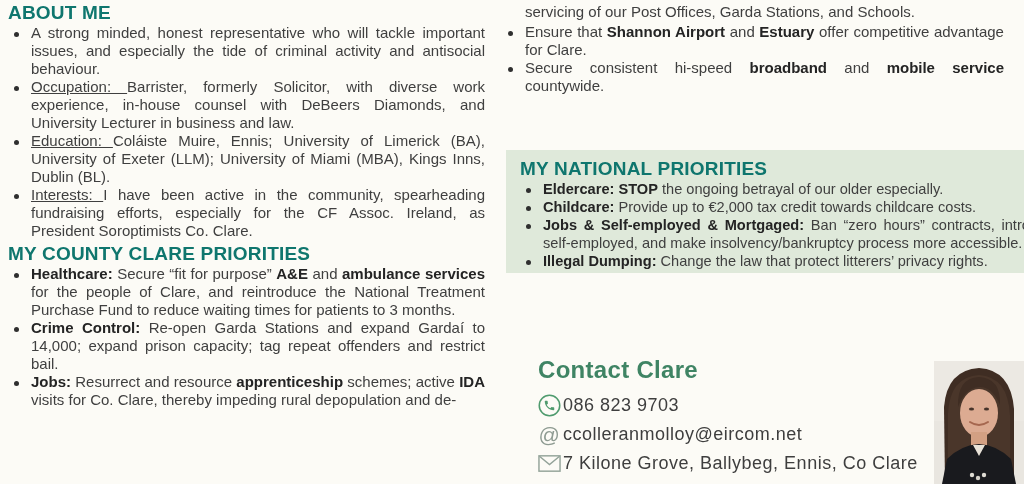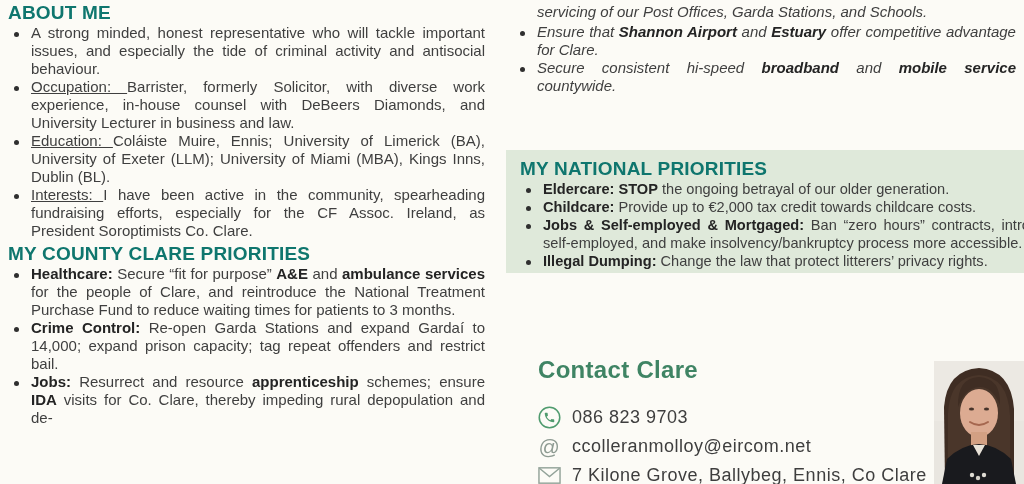--- a/index.html
+++ b/index.html
@@ -12,30 +12,30 @@
 
   
   .bl{list-style:none;margin:0;padding:0;}
   .bl li{position:relative;padding-left:23px;font-size:15px;line-height:18px;color:#3f3f3f;text-align:justify;}
   .bl li::before{content:"";position:absolute;left:6px;top:8px;width:5px;height:5px;border-radius:50%;background:#2f2f2f;}
   .b{font-weight:700;color:#242424;}
   .u{text-decoration:underline;}
 
   .col-left{position:absolute;left:8px;top:2px;width:477px;}
 
-  .right-text{position:absolute;left:514px;top:2px;width:502px;font-style:italic;}
+  .right-text{position:absolute;left:502px;top:2px;width:502px;}
   .cont{padding-left:23px;font-size:15px;line-height:20.5px;color:#3f3f3f;}
 
   .green-box{position:absolute;left:506px;top:150px;width:624px;box-sizing:border-box;
              background:#dfe9da;padding:8px 4px 3px 14px;}
   .green-box .bl li{font-size:14.6px;}
 
   .contact{position:absolute;left:538px;top:356px;}
-  .contact-h{font-size:24px;font-weight:700;color:#3f8464;margin:0 0 22px 0;letter-spacing:.3px;}
-  .cl{display:flex;align-items:center;gap:11px;margin-bottom:6px;font-size:18px;color:#3e3e3e;letter-spacing:.5px;}
+  .contact-h{font-size:24px;font-weight:700;color:#3f8464;margin:0 0 10px 0;letter-spacing:.3px;}
+  .cl{display:flex;align-items:center;gap:2px;margin-bottom:6px;font-size:18px;color:#3e3e3e;letter-spacing:.5px;}
   .ic{width:23px;height:23px;display:flex;align-items:center;justify-content:center;flex:0 0 auto;}
   .ic svg{display:block;}
   .ic-at{font-size:21px;color:#8e9b92;line-height:23px;}
 
   .photo{position:absolute;left:934px;top:361px;width:90px;height:123px;overflow:hidden;}
 </style>
 </head>
 <body>
 
 <div class="page">
@@ -45,36 +45,36 @@
     <ul class="bl">
         <li><span>A strong minded, honest representative who will tackle important issues, and especially the tide of criminal activity and antisocial behaviour.</span></li>
         <li><span class="u">Occupation: </span><span>Barrister, formerly Solicitor, with diverse work experience, in-house counsel with DeBeers Diamonds, and University Lecturer in business and law.</span></li>
         <li><span class="u">Education: </span><span>Coláiste Muire, Ennis; University of Limerick (BA), University of Exeter (LLM); University of Miami (MBA), Kings Inns, Dublin (BL).</span></li>
         <li><span class="u">Interests: </span><span>I have been active in the community, spearheading fundraising efforts, especially for the CF Assoc. Ireland, as President Soroptimists Co. Clare.</span></li>
       </ul>
     <h2 class="sec sec2">MY COUNTY CLARE PRIORITIES</h2>
     <ul class="bl">
         <li><span class="b">Healthcare: </span><span>Secure “fit for purpose” </span><span class="b">A&amp;E</span><span> and </span><span class="b">ambulance services</span><span> for the people of Clare, and reintroduce the National Treatment Purchase Fund to reduce waiting times for patients to 3 months.</span></li>
         <li><span class="b">Crime Control: </span><span>Re-open Garda Stations and expand Gardaí to 14,000; expand prison capacity; tag repeat offenders and restrict bail.</span></li>
-        <li><span class="b">Jobs: </span><span>Resurrect and resource </span><span class="b">apprenticeship</span><span> schemes; ensure </span><span class="b">IDA</span><span> visits for Co. Clare, thereby impeding rural depopulation and de-</span></li>
+        <li><span class="b">Jobs: </span><span>Resurrect and resource </span><span class="b">apprenticeship</span><span> schemes; active </span><span class="b">IDA</span><span> visits for Co. Clare, thereby impeding rural depopulation and de-</span></li>
       </ul>
   </div>
 
   <div class="right-text">
     <div class="cont">servicing of our Post Offices, Garda Stations, and Schools.</div>
     <ul class="bl">
         <li><span>Ensure that </span><span class="b">Shannon Airport</span><span> and </span><span class="b">Estuary</span><span> offer competitive advantage for Clare.</span></li>
         <li><span>Secure consistent hi-speed </span><span class="b">broadband</span><span> and </span><span class="b">mobile service</span><span> countywide.</span></li>
       </ul>
   </div>
 
   <div class="green-box">
     <h2 class="sec">MY NATIONAL PRIORITIES</h2>
     <ul class="bl">
-        <li><span class="b">Eldercare: STOP</span><span> the ongoing betrayal of our older generation.</span></li>
+        <li><span class="b">Eldercare: STOP</span><span> the ongoing betrayal of our older especially.</span></li>
         <li><span class="b">Childcare: </span><span>Provide up to €2,000 tax credit towards childcare costs.</span></li>
         <li><span class="b">Jobs &amp; Self-employed &amp; Mortgaged: </span><span>Ban “zero hours” contracts, introduce PRSI for self-employed, and make insolvency/bankruptcy process more accessible.</span></li>
         <li><span class="b">Illegal Dumping: </span><span>Change the law that protect litterers’ privacy rights.</span></li>
       </ul>
   </div>
 
   <div class="contact">
     <h2 class="contact-h">Contact Clare</h2>
 
     <div class="cl">

